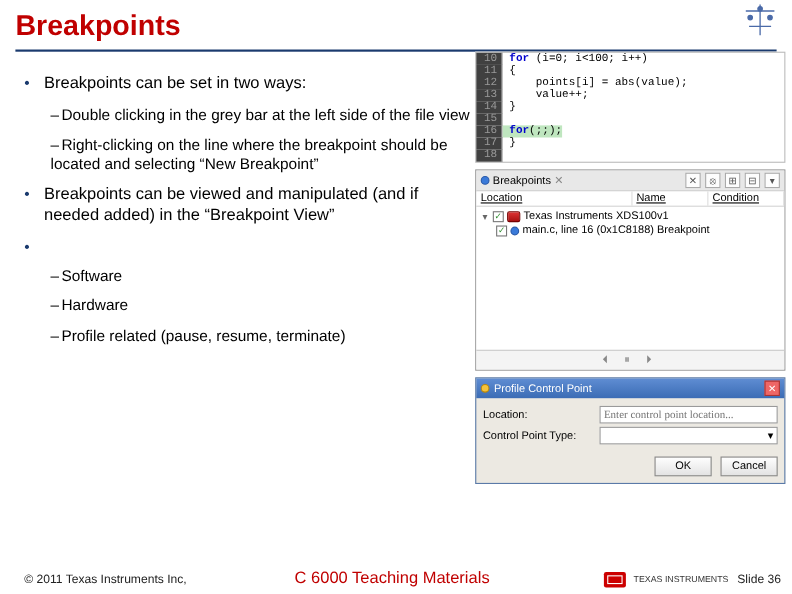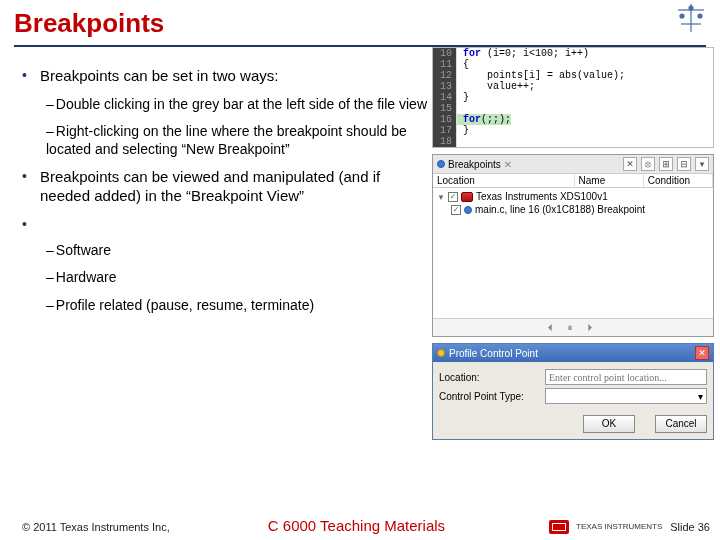--- a/index.html
+++ b/index.html
@@ -29,21 +29,21 @@
   .code-hl { background:#bfe6bf; }
 
   
   .bpview { border:1px solid #999; background:#efefef; font-size:10px; margin-bottom: 6px; }
   .bpview-tabs { display:flex; align-items:center; background:#e8e8e8; padding:2px 4px; border-bottom:1px solid #ccc; }
   .bpview-tabs .tablabel { display:flex; align-items:center; gap:3px; }
   .bp-dot { width:8px;height:8px;border-radius:50%;background:#3a7ad9;border:1px solid #2a5aa9;display:inline-block; }
   .bpview-tool { margin-left:auto; display:flex; gap:4px; align-items:center; }
   .tbtn { width:14px; height:14px; border:1px solid #aaa; background:#fdfdfd; font-size:9px; line-height:12px; text-align:center; color:#555; }
   .bpview-hdr { display:flex; background:#fff; border-bottom:1px solid #ccc; }
-  .bpcol { border-right:1px solid #ddd; padding:1px 4px; }
+  .bpcol { border-right:1px solid #ddd; padding:1px 4px;text-decoration:underline; }
   .bpcol.loc { flex: 2.2; }
   .bpcol.nm  { flex: 1; }
   .bpcol.cd  { flex: 1; }
   .bpbody { background:#fff; min-height:130px; padding:2px 4px; }
   .tree-row { display:flex; align-items:center; gap:3px; padding:1px 0; }
   .tw { width:8px; text-align:center; color:#666; font-size:9px; }
   .chk { width:10px;height:10px;border:1px solid #777;background:#fff;font-size:8px;line-height:8px;text-align:center;color:#2a8a2a; }
   .chip-ico { width:12px;height:10px;background:linear-gradient(#d33,#a11);border:1px solid #700;border-radius:2px; }
 
   .bpview-status { display:flex; justify-content:center; align-items:center; height:18px; background:#f4f4f4; border-top:1px solid #ccc; letter-spacing:6px; color:#888; }
@@ -51,21 +51,21 @@
   
   .dlg { border:1px solid #5a7aa8; background:#ece9e2; font-size:10px; }
   .dlg-title { background:linear-gradient(#5f8dd3,#3b6cb5); color:#fff; display:flex; align-items:center; padding:2px 4px; }
   .dlg-title .lbl { display:flex; align-items:center; gap:4px; }
   .close-x { margin-left:auto; width:14px;height:14px; background:#e66; border:1px solid #a33; color:#fff; font-size:9px; line-height:12px; text-align:center; }
   .dlg-body { padding:4px 6px; }
   .dlg-row { display:flex; align-items:center; margin:3px 0; gap:16px; }
   .dlg-row label { width:90px; }
   .dlg-inp { flex:1; height:16px; border:1px solid #9a9a9a; background:#fff; padding:0 3px; font-size:10px; font-family: Verdana; }
   .dlg-sel { flex:1; height:16px; border:1px solid #9a9a9a; background:#fff; padding:0 3px; font-size:10px; display:flex; align-items:center; justify-content:space-between; }
-  .dlg-btns { display:flex; justify-content:flex-end; gap:20px; padding:4px 6px 6px; }
+  .dlg-btns { display:flex; justify-content:flex-end; gap:8px; padding:4px 6px 6px; }
   .dlg-btn { width:52px; height:18px; border:1px solid #8a8a8a; background:linear-gradient(#fefefe,#e3e3e3); font-size:10px; text-align:center; line-height:16px; }
 
   .footer { position:absolute; bottom:6px; left:0; width:100%; display:flex; align-items:center; font-size:11px; }
   .copy { padding-left:22px; color:#222; white-space:nowrap; }
   .teach { color:#c00000; font-size:15px; font-weight:400; position:absolute; left:50%; transform:translateX(-52%); bottom:0; }
   .slide-no { margin-left:auto; padding-right:10px; color:#222; white-space:nowrap; }
   .ti-logo { display:inline-flex; align-items:center; gap:7px; margin-right:8px; }
   .ti-chip { width:20px;height:14px;background:#c00;border-radius:2px; position:relative; }
   .ti-chip::after{content:"";position:absolute;inset:3px;border:1px solid #fff;}
   .ti-txt { font-size:8px; color:#333; line-height:1; }

